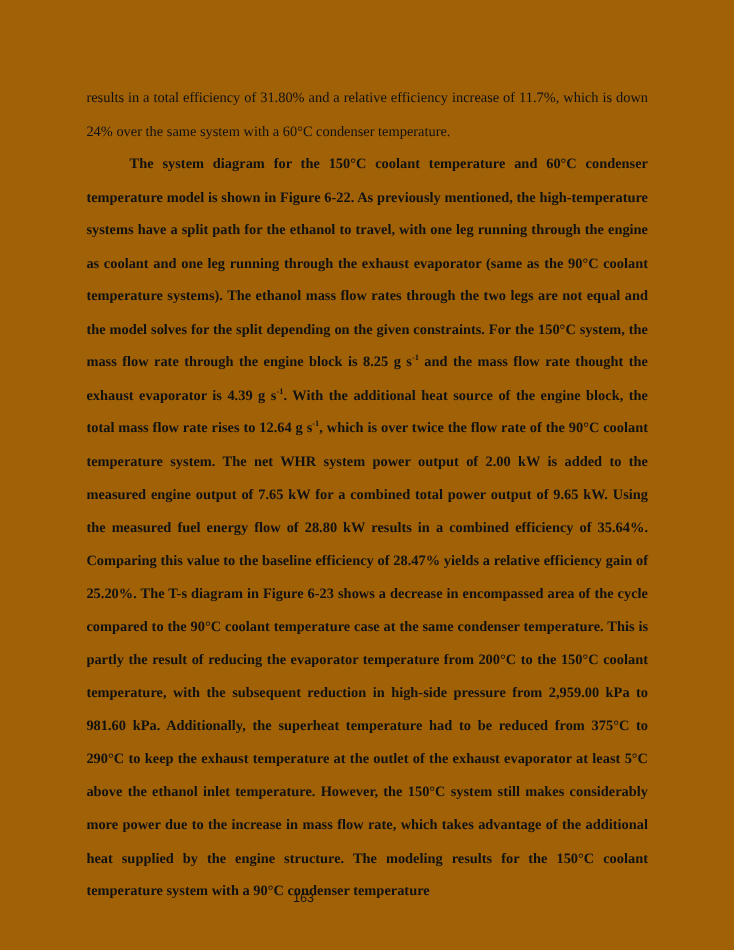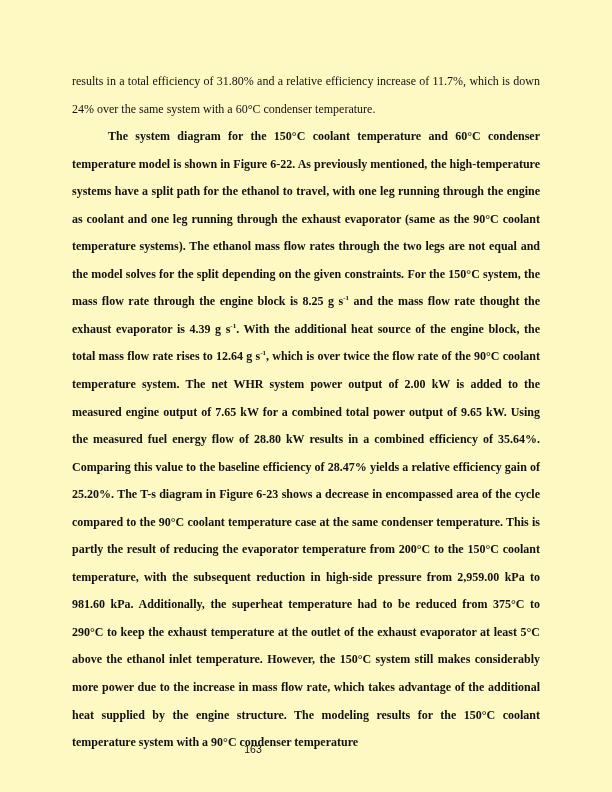--- a/index.html
+++ b/index.html
@@ -1,18 +1,18 @@
 <!DOCTYPE html>
 <html><head>
   <meta charset="utf-8">
   <style>
     html, body { margin: 0; padding: 0; background: #ffffff; }
     body { width: 612px; height: 792px; position: relative; overflow: hidden; }
     .page {
-      position: absolute; left: 0; top: 0; width: 612px; height: 792px; background: #fef9c3;
+      position: absolute; left: 0; top: 0; width: 612px; height: 792px; background: #a16207;
     }
     .body-text {
       position: absolute; left: 72px; top: 68px; width: 468px;
       font-family: "Liberation Serif", serif;
       font-size: 12px;
       line-height: 27.55px;
       color: #111111;
       text-align: justify;
     }
     .body-text p { margin: 0; }

